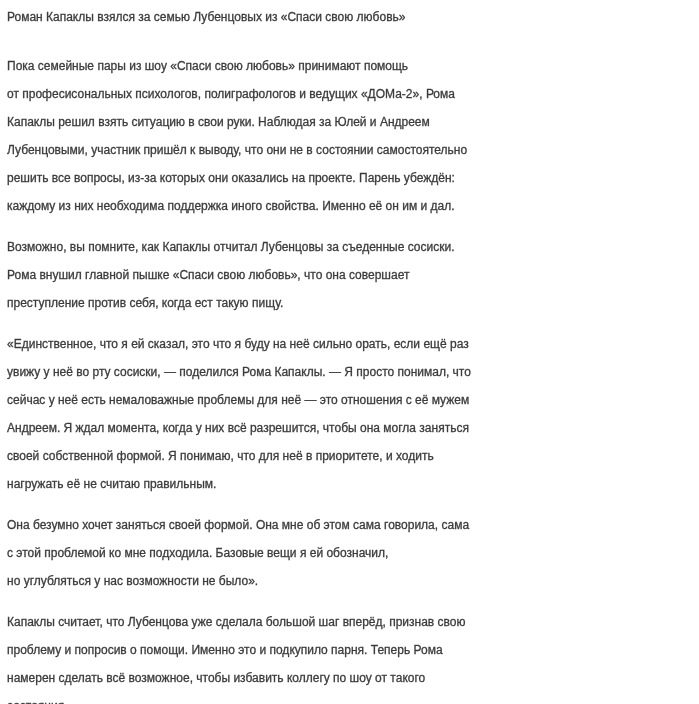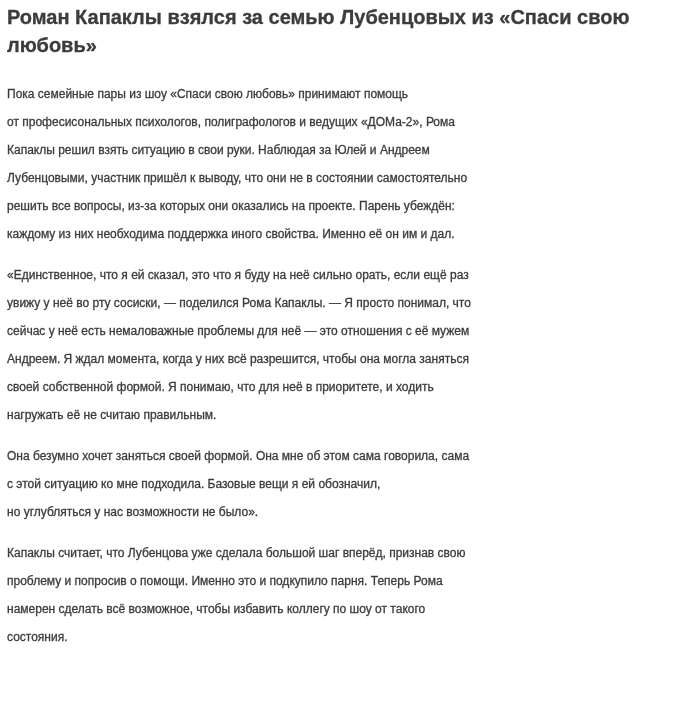--- a/index.html
+++ b/index.html
@@ -12,22 +12,22 @@
     height: 704px;
     overflow: hidden;
     font-family: "Liberation Sans", sans-serif;
   }
   .article {
     padding: 3px 6px 0 7px;
     color: #3c3c3c;
     -webkit-text-stroke: 0.3px currentColor; 
   }
   .article-title {
-    font-size: 20px;
-    font-weight: 700;
+    font-size: 12px;
+    font-weight: 400;
     line-height: 28px;
     margin: 0 0 21px 0;
     white-space: pre-line;
   }
   .article-paragraph {
     font-size: 12px;
     font-weight: 500;
     line-height: 28px;
     margin: 0 0 13px 0;
     white-space: pre-line;
@@ -39,29 +39,32 @@
 <div class="article">
   <h1 class="article-title">Роман Капаклы взялся за семью Лубенцовых из «Спаси свою любовь»</h1>
 
   <p class="article-paragraph">Пока семейные пары из шоу «Спаси свою любовь» принимают помощь
 от професисональных психологов, полиграфологов и ведущих «ДОМа-2», Рома
 Капаклы решил взять ситуацию в свои руки. Наблюдая за Юлей и Андреем
 Лубенцовыми, участник пришёл к выводу, что они не в состоянии самостоятельно
 решить все вопросы, из-за которых они оказались на проекте. Парень убеждён:
 каждому из них необходима поддержка иного свойства. Именно её он им и дал.</p>
 
+  <p class="article-paragraph">Возможно, вы помните, как Капаклы отчитал Лубенцовы за съеденные сосиски.
+Рома внушил главной пышке «Спаси свою любовь», что она совершает
+преступление против себя, когда ест такую пищу.</p>
 
   <p class="article-paragraph">«Единственное, что я ей сказал, это что я буду на неё сильно орать, если ещё раз
 увижу у неё во рту сосиски, — поделился Рома Капаклы. — Я просто понимал, что
 сейчас у неё есть немаловажные проблемы для неё — это отношения с её мужем
 Андреем. Я ждал момента, когда у них всё разрешится, чтобы она могла заняться
 своей собственной формой. Я понимаю, что для неё в приоритете, и ходить
 нагружать её не считаю правильным.</p>
 
   <p class="article-paragraph">Она безумно хочет заняться своей формой. Она мне об этом сама говорила, сама
-с этой ситуацию ко мне подходила. Базовые вещи я ей обозначил,
+с этой проблемой ко мне подходила. Базовые вещи я ей обозначил,
 но углубляться у нас возможности не было».</p>
 
   <p class="article-paragraph">Капаклы считает, что Лубенцова уже сделала большой шаг вперёд, признав свою
 проблему и попросив о помощи. Именно это и подкупило парня. Теперь Рома
 намерен сделать всё возможное, чтобы избавить коллегу по шоу от такого
 состояния.</p>
 </div>
 
 </body></html>

